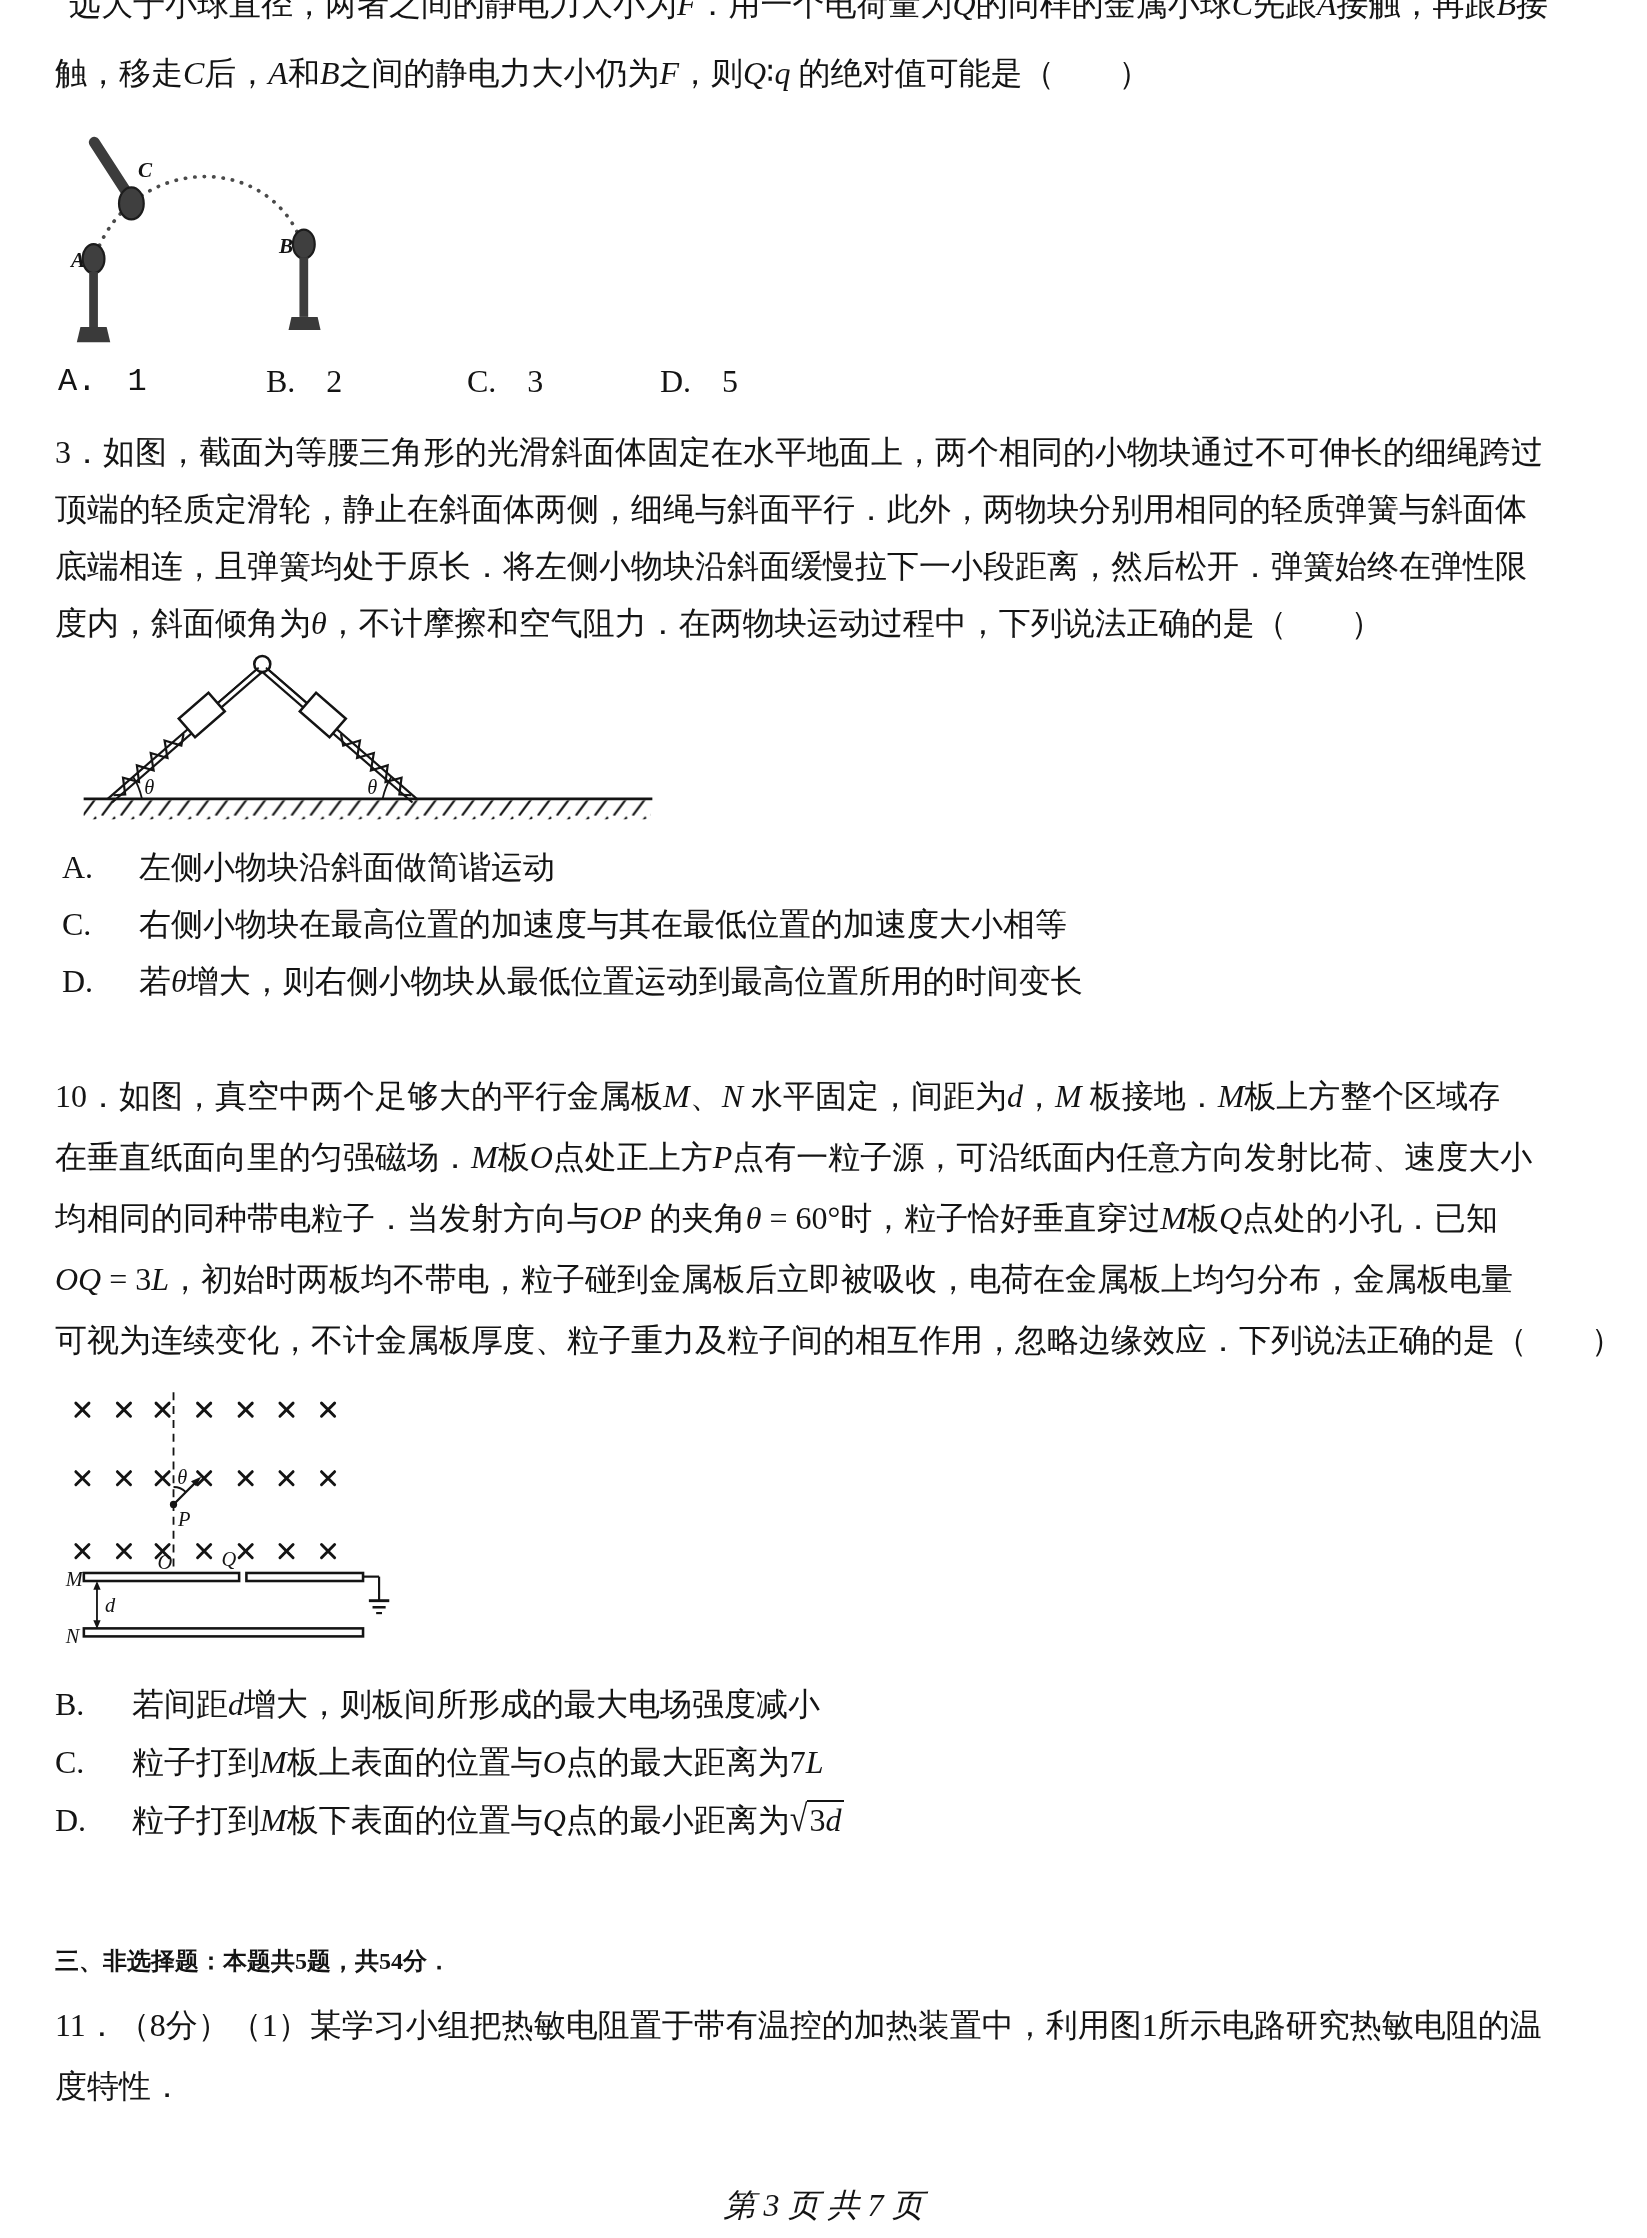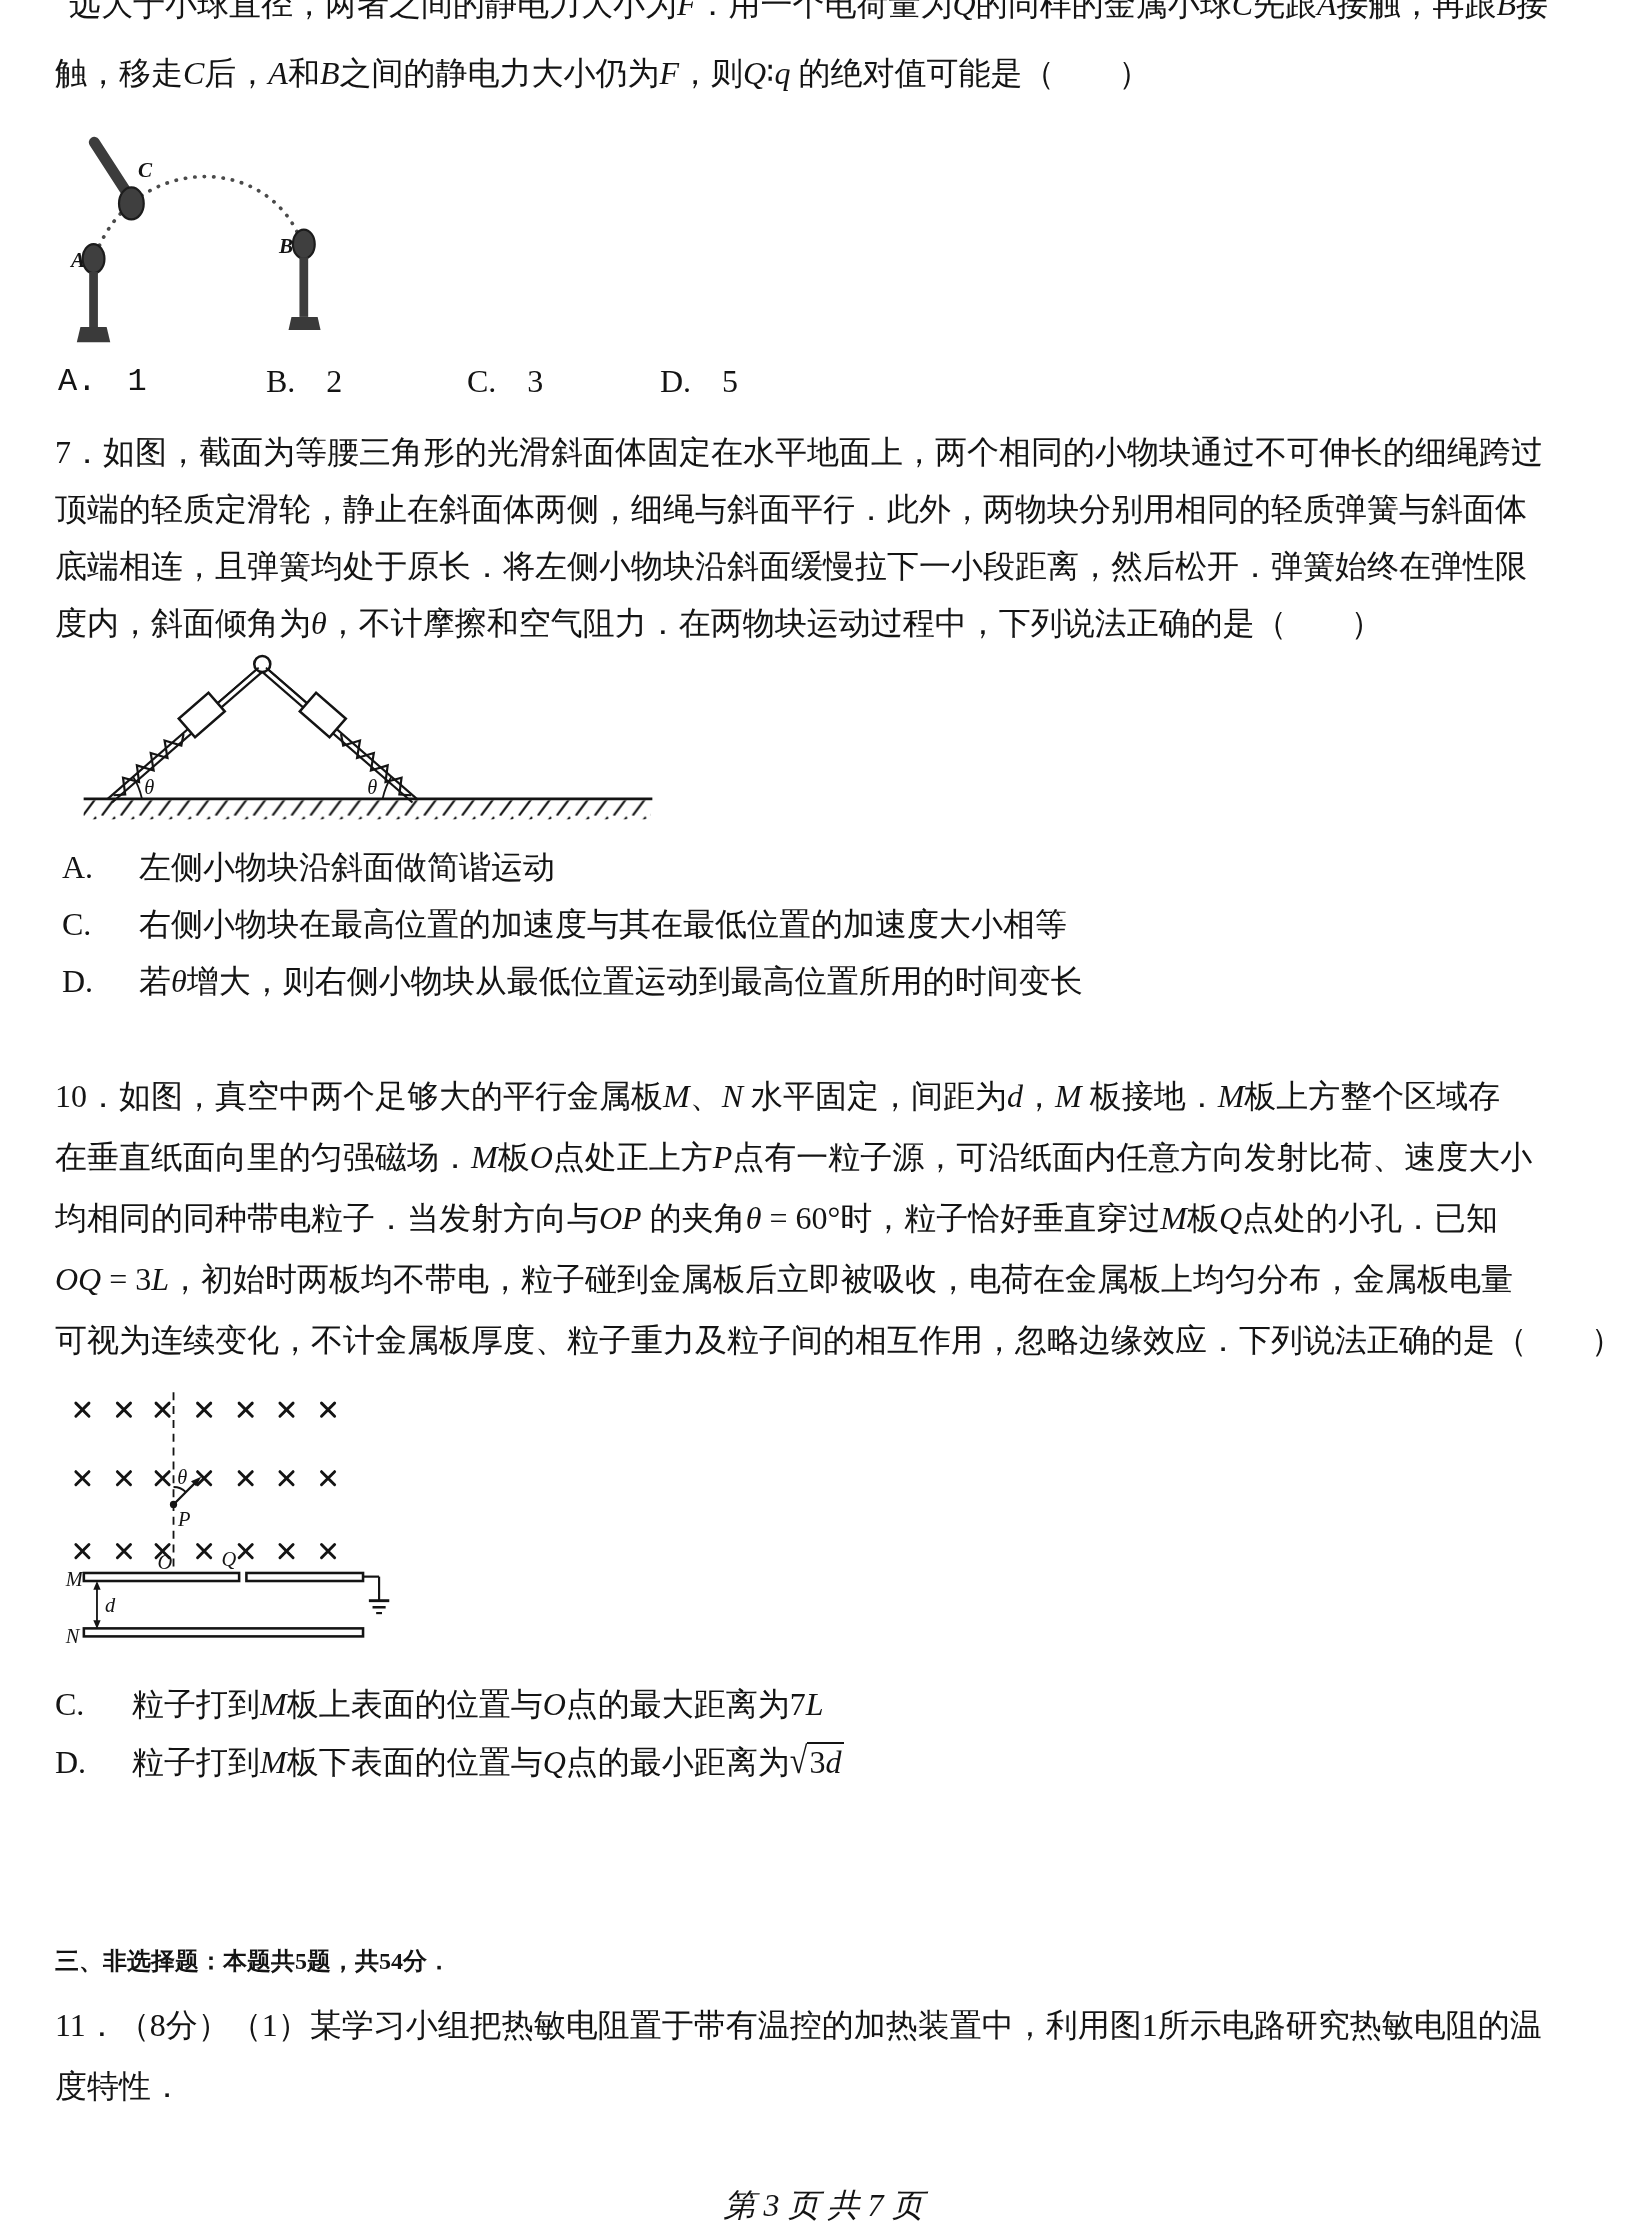--- a/index.html
+++ b/index.html
@@ -73,21 +73,21 @@
   </svg>
 
   <div id="q8-options" class="tblock">
     <span id="q8-opt-a" class="opt"><span>A.</span><span class="q8num">1</span></span>
     <span id="q8-opt-b" class="opt"><span>B.</span><span class="q8num">2</span></span>
     <span id="q8-opt-c" class="opt"><span>C.</span><span class="q8num">3</span></span>
     <span id="q8-opt-d" class="opt"><span>D.</span><span class="q8num">5</span></span>
   </div>
 
   <div id="q9-text" class="tblock">
-      <div class="tline">7．如图，截面为等腰三角形的光滑斜面体固定在水平地面上，两个相同的小物块通过不可伸长的细绳跨过</div>
+      <div class="tline">3．如图，截面为等腰三角形的光滑斜面体固定在水平地面上，两个相同的小物块通过不可伸长的细绳跨过</div>
       <div class="tline">顶端的轻质定滑轮，静止在斜面体两侧，细绳与斜面平行．此外，两物块分别用相同的轻质弹簧与斜面体</div>
       <div class="tline">底端相连，且弹簧均处于原长．将左侧小物块沿斜面缓慢拉下一小段距离，然后松开．弹簧始终在弹性限</div>
       <div class="tline">度内，斜面倾角为<i>θ</i>，不计摩擦和空气阻力．在两物块运动过程中，下列说法正确的是（　　）</div>
     </div>
 
   <svg id="fig9" class="fig" width="576" height="186" viewBox="0 0 790 255">
     <defs>
       <pattern id="hatch9" width="26" height="26" patternUnits="userSpaceOnUse">
         <line x1="22" y1="2" x2="4" y2="26" stroke="#141414" stroke-width="3"></line>
       </pattern>
@@ -186,20 +186,21 @@
     <text class="figlab2" x="20" y="358">N</text>
     <g>
       <line x1="63" y1="277" x2="63" y2="335" stroke="#141414" stroke-width="2.5"></line>
       <polygon points="63,273 58,285 68,285" fill="#141414"></polygon>
       <polygon points="63,339 58,327 68,327" fill="#141414"></polygon>
     </g>
     <text class="figlab2" x="74" y="316">d</text>
   </svg>
 
   <div id="q10-options" class="tblock">
+    <div class="optline"><span class="optlabel">B.</span><span>若间距<i>d</i>增大，则板间所形成的最大电场强度减小</span></div>
     <div class="optline"><span class="optlabel">C.</span><span>粒子打到<i>M</i>板上表面的位置与<i>O</i>点的最大距离为7<i>L</i></span></div>
     <div class="optline"><span class="optlabel">D.</span><span>粒子打到<i>M</i>板下表面的位置与<i>Q</i>点的最小距离为<span class="sqrt"><span class="sqrt-sign">√</span><span class="sqrt-bar">3<i>d</i></span></span></span></div>
   </div>
 
   <div id="section3-heading" class="tblock">三、非选择题：本题共5题，共54分．</div>
 
   <div id="q11-text" class="tblock">
       <div class="tline">11．（8分）（1）某学习小组把热敏电阻置于带有温控的加热装置中，利用图1所示电路研究热敏电阻的温</div>
       <div class="tline">度特性．</div>
     </div>

